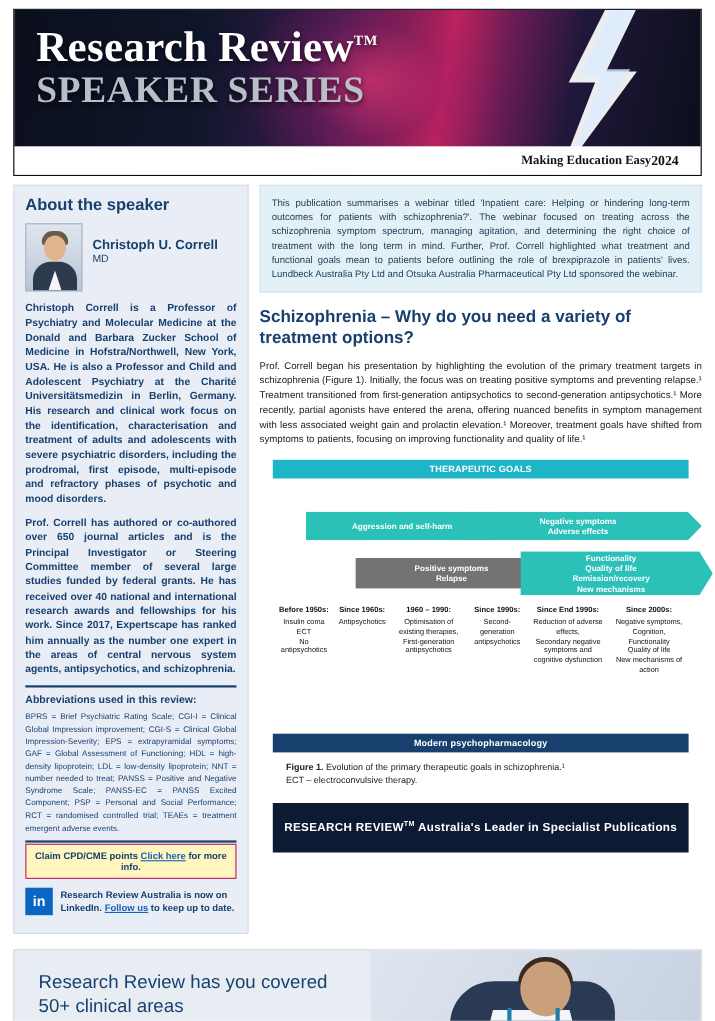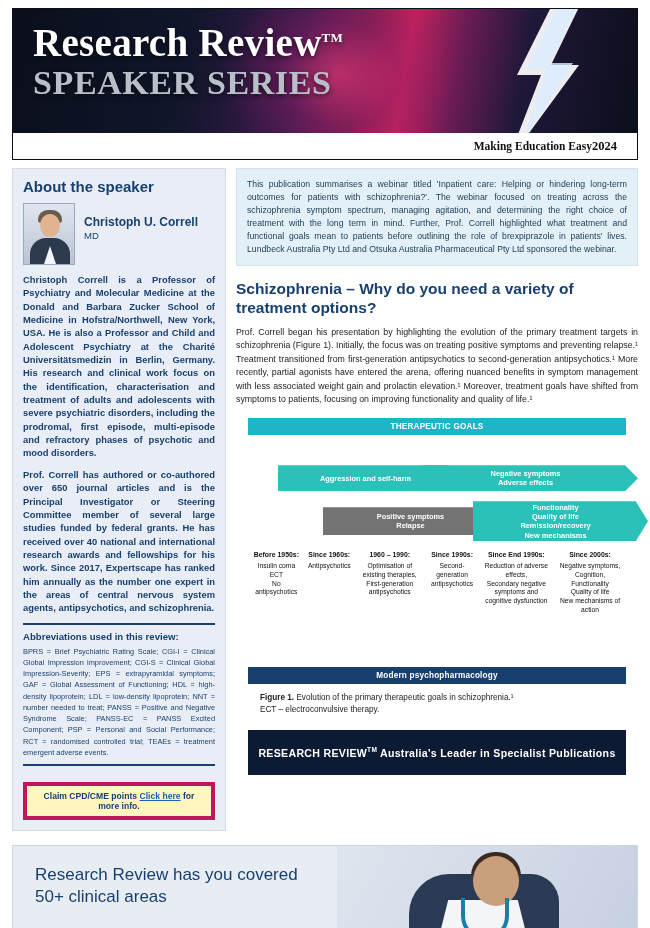--- a/index.html
+++ b/index.html
@@ -96,21 +96,21 @@
   }
 
   
   .abbr-box { margin-top: 8px; border-top: 2px solid #17406f; padding-top: 6px; }
   .abbr-title { font-size: 9.6px; font-weight: bold; color: #17406f; margin-bottom: 4px; }
   .abbr-body { font-size: 7.4px; line-height: 1.52; color: #17406f; text-align: justify; }
   .abbr-rule { border-bottom: 2px solid #17406f; margin-top: 6px; }
 
   
   .cpd {
-    margin-top: 16px; background: #fff6bf; border: 4px solid #be185d;
+    margin-top: 1px; background: #fff6bf; border: 1px solid #be185d;
     font-size: 8.6px; padding: 5px 6px; text-align: center; color: #17406f; font-weight: bold;
   }
   .cpd a { color: #1763b5; text-decoration: underline; }
 
   
   .li-row { margin-top: 8px; display: flex; gap: 7px; align-items: center; padding-bottom: 6px; }
   .li-icon {
     width: 25px; height: 25px; flex: none; background: #0a66c2; color: #fff;
     font-weight: bold; font-size: 13px; display: flex; align-items: center;
     justify-content: center; font-family: "Liberation Sans", sans-serif;
@@ -248,20 +248,28 @@
           <div class="abbr-body">BPRS = Brief Psychiatric Rating Scale; CGI-I = Clinical Global Impression improvement; CGI-S = Clinical Global Impression-Severity; EPS = extrapyramidal symptoms; GAF = Global Assessment of Functioning; HDL = high-density lipoprotein; LDL = low-density lipoprotein; NNT = number needed to treat; PANSS = Positive and Negative Syndrome Scale; PANSS-EC = PANSS Excited Component; PSP = Personal and Social Performance; RCT = randomised controlled trial; TEAEs = treatment emergent adverse events.</div>
           <div class="abbr-rule"></div>
         </div>
 
         <div class="cpd">
           <span>Claim CPD/CME points</span>
           <a href="#">Click here</a>
           <span>for more info.</span>
         </div>
 
+        <div class="li-row">
+          <div class="li-icon">in</div>
+          <div class="li-text">
+            <span>Research Review Australia is now on LinkedIn.</span>
+            <a href="#">Follow us</a>
+            <span>to keep up to date.</span>
+          </div>
+        </div>
       </div>
     </div>
   </div>
 
   <div class="right-col">
     <div class="intro">This publication summarises a webinar titled 'Inpatient care: Helping or hindering long-term outcomes for patients with schizophrenia?'. The webinar focused on treating across the schizophrenia symptom spectrum, managing agitation, and determining the right choice of treatment with the long term in mind. Further, Prof. Correll highlighted what treatment and functional goals mean to patients before outlining the role of brexpiprazole in patients' lives. Lundbeck Australia Pty Ltd and Otsuka Australia Pharmaceutical Pty Ltd sponsored the webinar.</div>
 
     <h2 class="art-title">Schizophrenia – Why do you need a variety of treatment options?</h2>
     <div class="art-body">Prof. Correll began his presentation by highlighting the evolution of the primary treatment targets in schizophrenia (Figure 1). Initially, the focus was on treating positive symptoms and preventing relapse.¹ Treatment transitioned from first-generation antipsychotics to second-generation antipsychotics.¹ More recently, partial agonists have entered the arena, offering nuanced benefits in symptom management with less associated weight gain and prolactin elevation.¹ Moreover, treatment goals have shifted from symptoms to patients, focusing on improving functionality and quality of life.¹</div>
 

